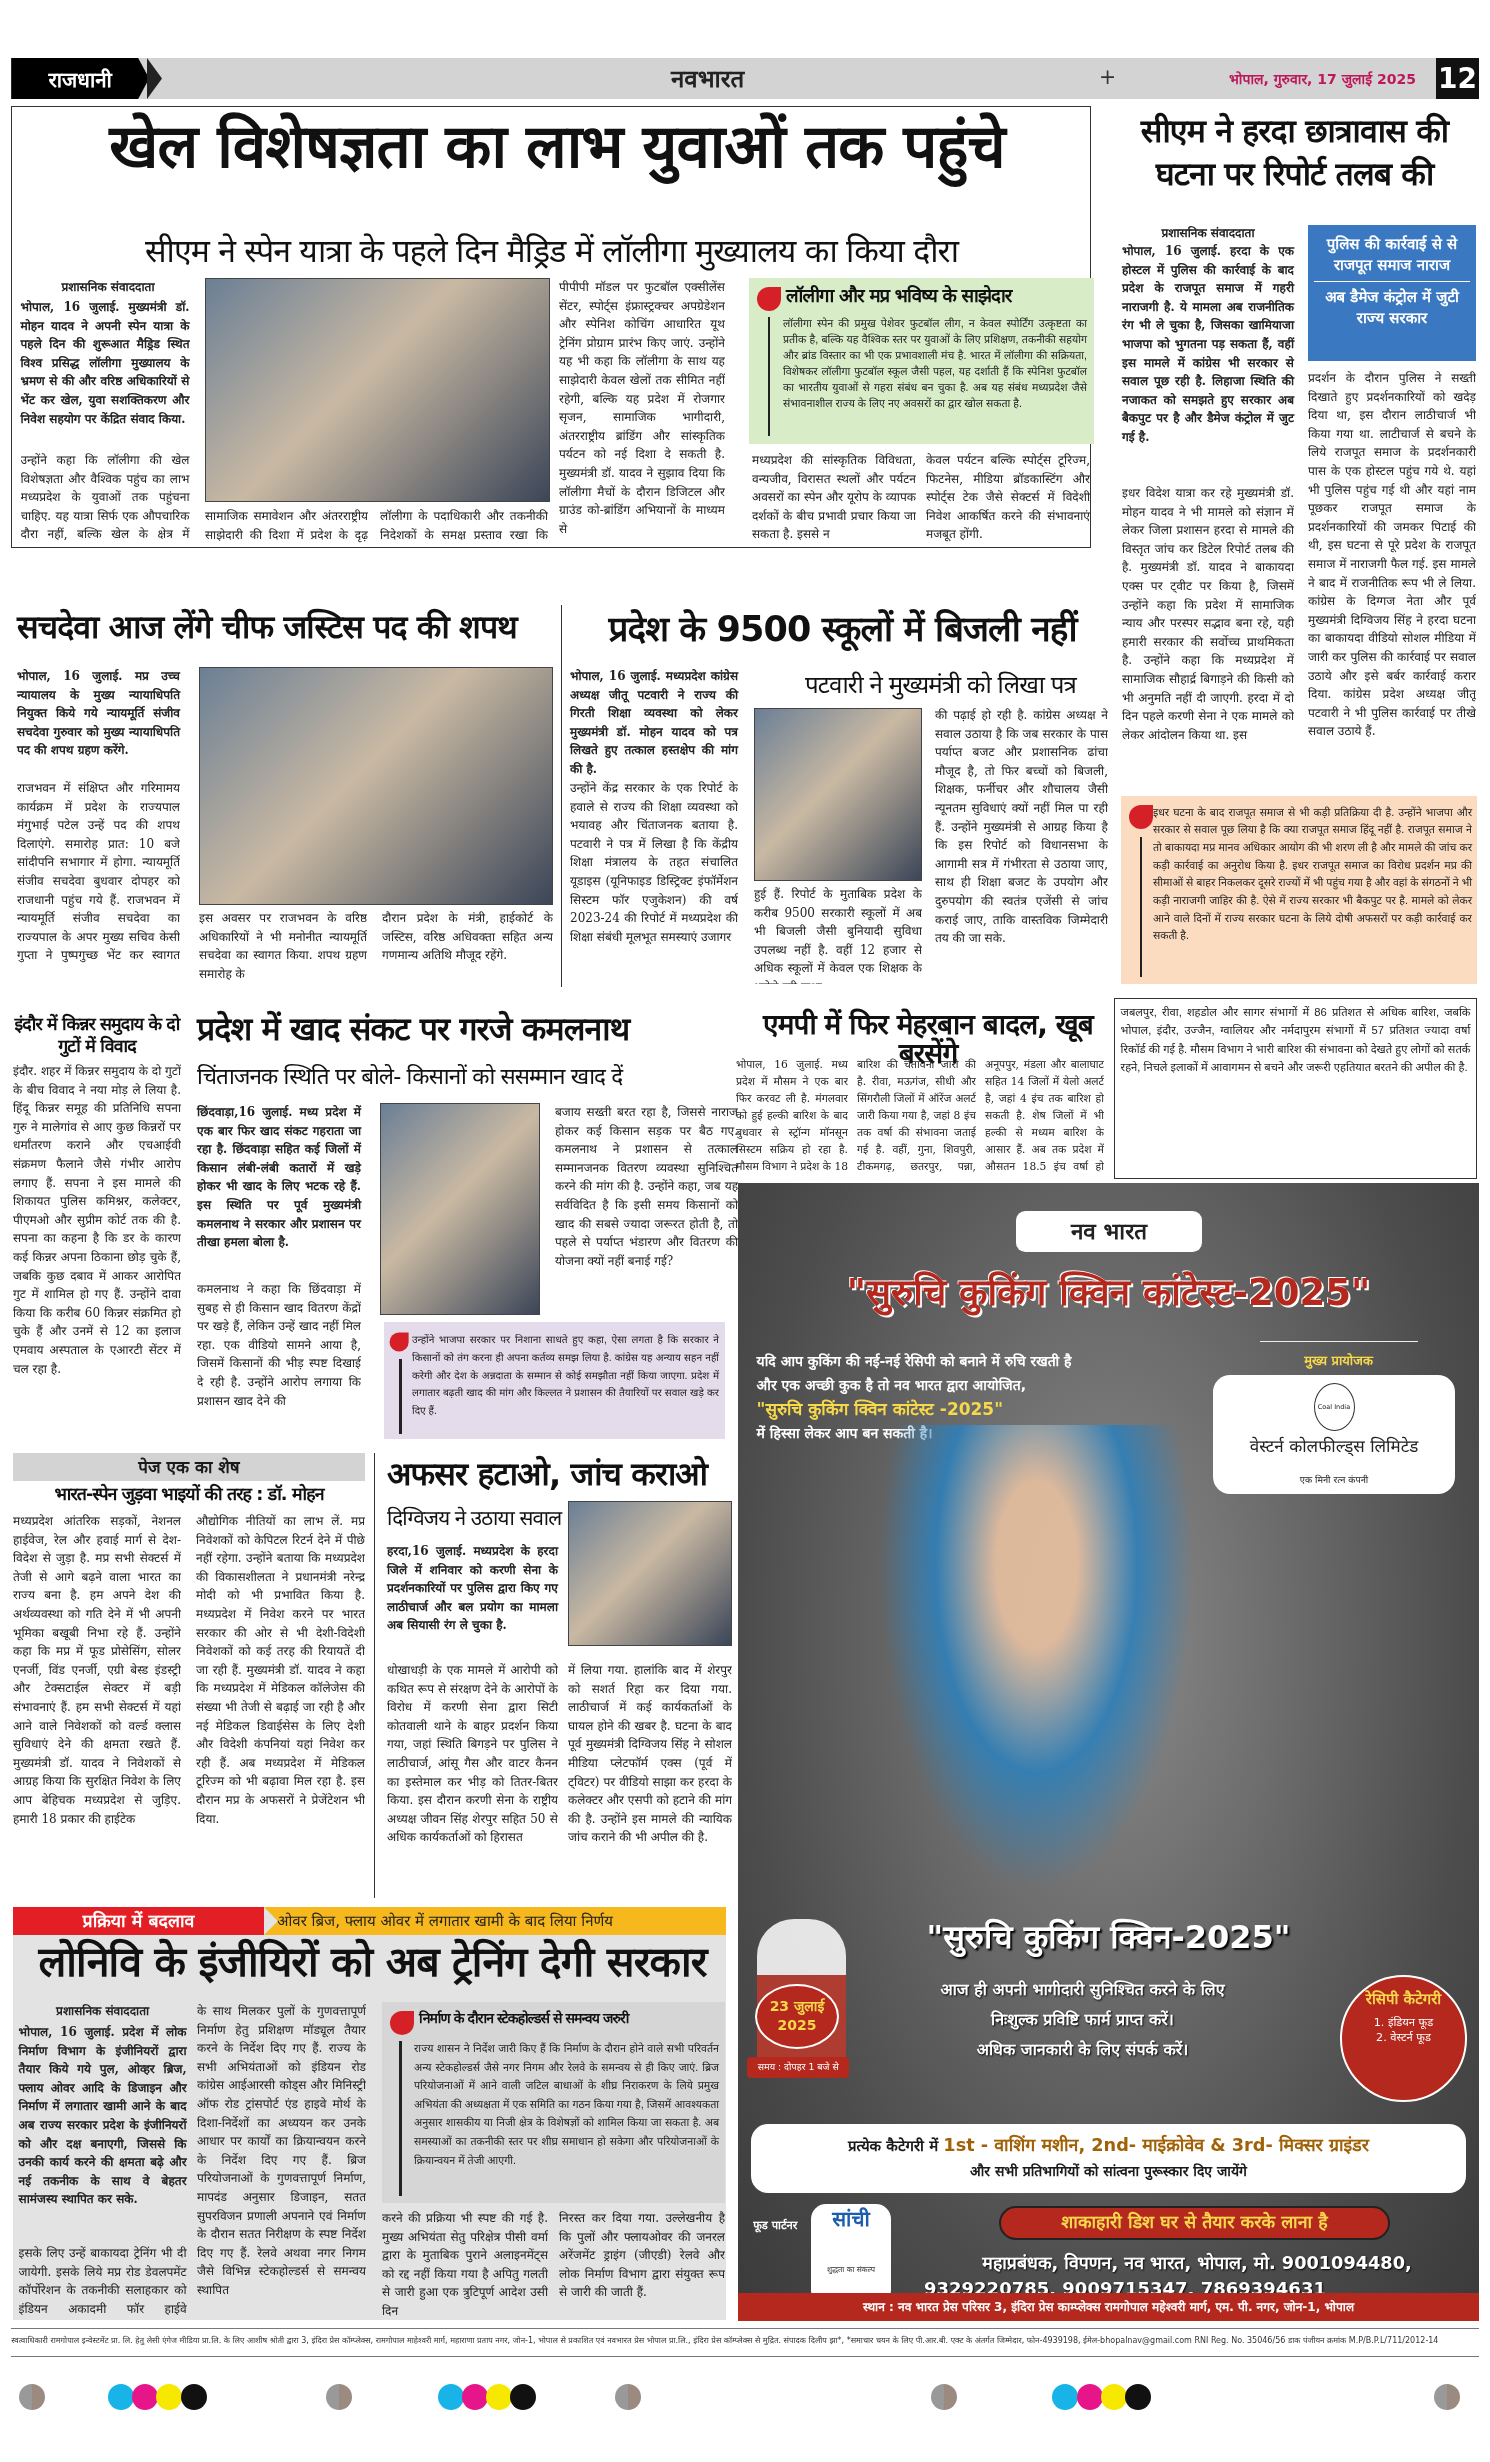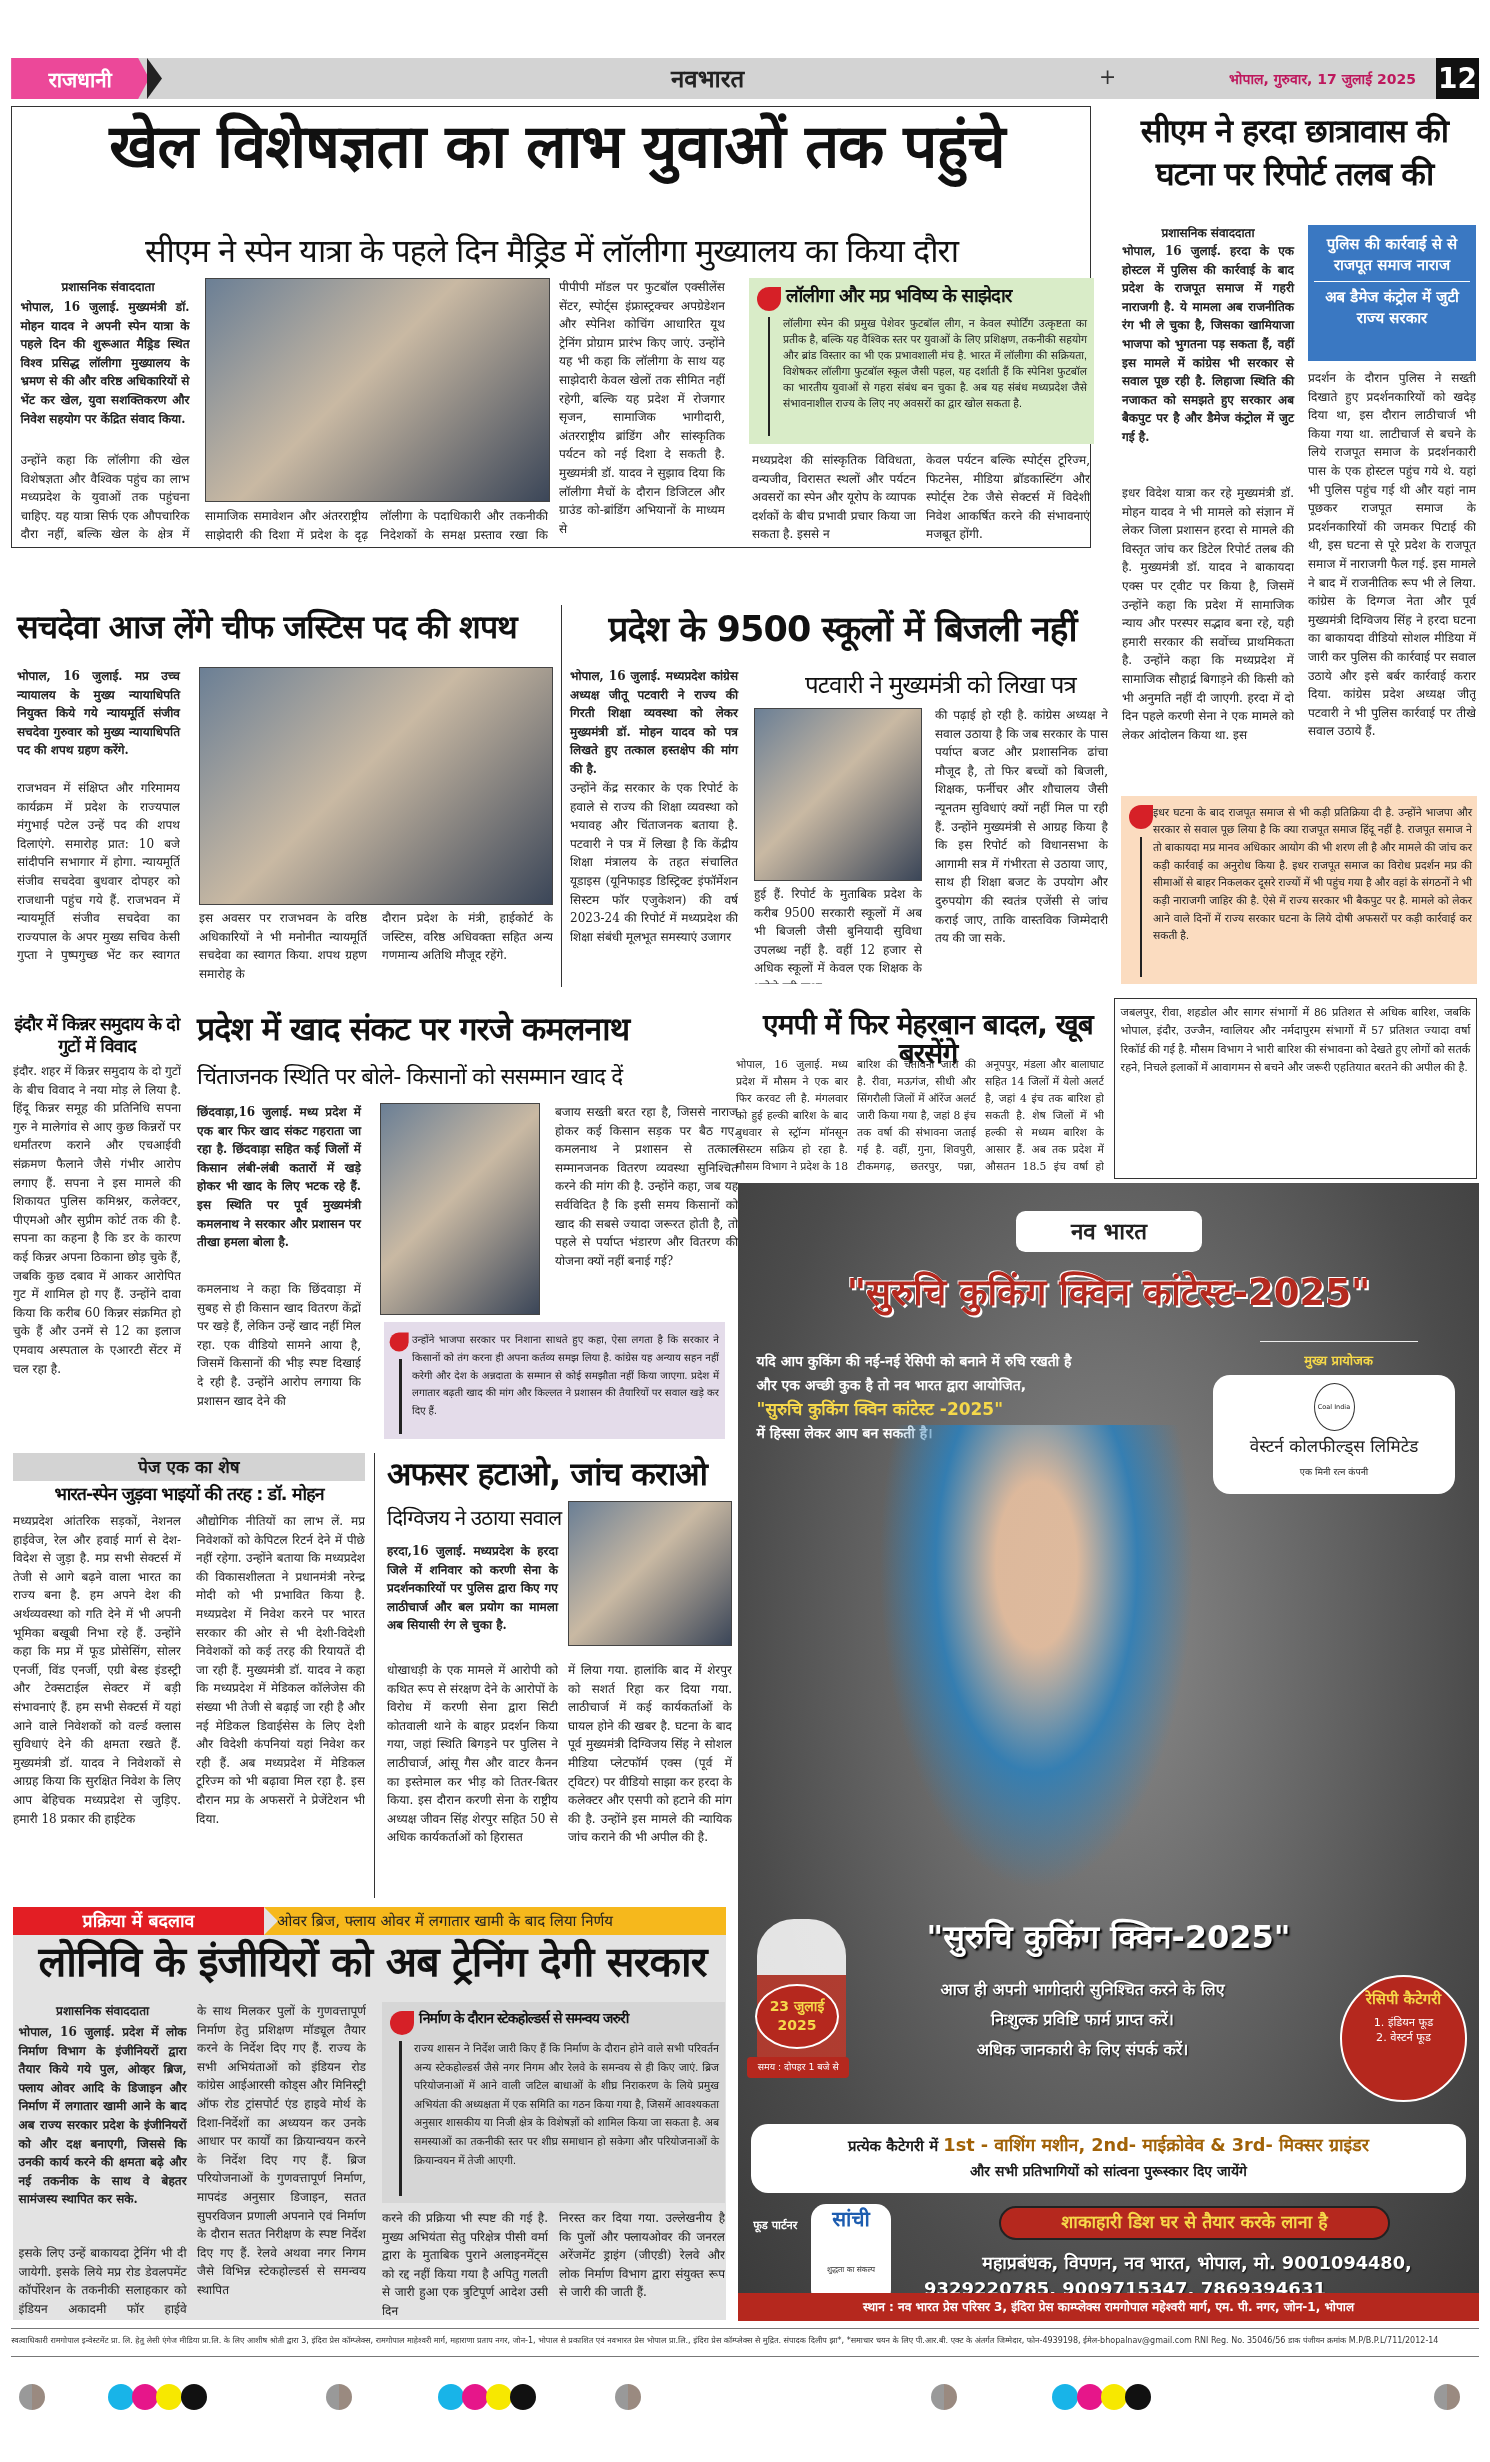--- a/index.html
+++ b/index.html
@@ -7,21 +7,21 @@
 .abs{position:absolute}
 .txt{font-family:"DejaVu Serif","Liberation Serif",serif;font-size:12px;line-height:18.6px;text-align:justify;color:#222}
 .txt b,.bold{font-weight:bold}
 .head{font-family:"DejaVu Sans","Liberation Sans",sans-serif;font-weight:bold;color:#111;letter-spacing:-0.9px;line-height:1.05}
 .sub{font-family:"DejaVu Sans","Liberation Sans",sans-serif;color:#111;letter-spacing:-0.9px}
 .photo{background:linear-gradient(135deg,#6b7f95,#c9b9a3 45%,#3b4658);border:0.9px solid #444}
 .quote-mark{position:absolute;width:24px;height:24px;border-radius:50% 50% 50% 0;background:#d62027;transform:rotate(180deg)}
 .vbar{position:absolute;width:2.8px;background:#222}
 
 #masthead{left:11.2px;top:58px;width:1468px;height:41px;background:#d3d3d3}
-#section-tab{left:11.2px;top:58px;width:138px;height:41px;background:#ec4899;color:#fff;font-size:20.5px;font-weight:bold;display:flex;align-items:center;justify-content:center;clip-path:polygon(0 0,92% 0,100% 50%,92% 100%,0 100%)}
+#section-tab{left:11.2px;top:58px;width:138px;height:41px;background:#000000;color:#fff;font-size:20.5px;font-weight:bold;display:flex;align-items:center;justify-content:center;clip-path:polygon(0 0,92% 0,100% 50%,92% 100%,0 100%)}
 #section-tab-arrow{left:147px;top:58px;width:15px;height:41px;background:#222;clip-path:polygon(0 0,100% 50%,0 100%)}
 #logo{left:671px;top:61px;font-size:24px;font-weight:bold;color:#222}
 #plus{left:1099px;top:65px;font-size:20.5px;color:#333}
 #dateline{left:1229px;top:69px;font-size:14px;font-weight:bold;color:#be185d}
 #page-no{left:1436px;top:58px;width:43px;height:41px;background:#111;color:#fff;font-size:28px;font-weight:bold;display:flex;align-items:center;justify-content:center}
 .boxed{border:1.9px solid #333}
 .footer-line{font-size:8px;color:#333;white-space:nowrap;overflow:hidden}
 .reg{position:absolute;width:26px;height:26px;border-radius:50%}
 .half{background:linear-gradient(90deg,#999 50%,#9a8a80 50%)}
 </style>
@@ -146,21 +146,21 @@
     <div>यदि आप कुकिंग की नई-नई रेसिपी को बनाने में रुचि रखती है</div>
     <div>और एक अच्छी कुक है तो नव भारत द्वारा आयोजित,</div>
     <div style="color:#f6d84a;font-size:17px">"सुरुचि कुकिंग क्विन कांटेस्ट -2025"</div>
     <div>में हिस्सा लेकर आप बन सकती है।</div>
   </div>
   <div class="abs" style="left:522px;top:158px;width:158px;border-top:0.9px solid #eee"></div>
   <div class="abs" style="left:484px;top:168px;width:233px;text-align:center;color:#f6d84a;font-size:13px;font-weight:bold">मुख्य प्रायोजक</div>
   <div class="abs" style="left:475px;top:192px;width:242px;height:119px;background:#fff;border-radius:17px;text-align:center">
     <div style="width:41px;height:48px;margin:7.5px auto 3.7px;border:0.9px solid #333;border-radius:50%;display:flex;align-items:center;justify-content:center;font-size:6.5px">Coal India</div>
     <div style="font-size:17px;color:#222">वेस्टर्न कोलफील्ड्स लिमिटेड</div>
-    <div style="font-size:9.3px;color:#222;margin-top:8px">एक मिनी रत्न कंपनी</div>
+    <div style="font-size:9.3px;color:#222;margin-top:16px">एक मिनी रत्न कंपनी</div>
   </div>
   <div class="abs" style="left:140px;top:242px;width:317px;height:466px;background:radial-gradient(ellipse at 50% 30%,#e8c0a0 0 18%,#2e7fb8 45%,transparent 70%);opacity:.9"></div>
   <div class="abs" style="left:18.6px;top:736px;width:89px;height:140px;background:linear-gradient(#fff 40%,#c0392b 40%);border-radius:37px 37px 3.7px 3.7px;opacity:.85"></div>
   <div class="abs" style="left:0;top:731px;width:741px;text-align:center;font-size:32px;font-weight:bold;color:#fff;text-shadow:1.9px 1.9px 1.9px #000">"सुरुचि कुकिंग क्विन-2025"</div>
   <div class="abs" style="left:17px;top:801px;width:84px;height:65px;background:#b5281e;border:2.8px solid #fff;border-radius:50%;color:#f6d84a;font-weight:bold;font-size:14px;text-align:center;padding-top:11.2px;line-height:18.6px">23 जुलाई 2025</div>
   <div class="abs" style="left:9.3px;top:874px;width:102px;height:20.5px;background:#b5281e;color:#fff;font-size:9.3px;text-align:center;line-height:20.5px;border-radius:3.7px">समय : दोपहर 1 बजे से</div>
   <div class="abs" style="left:121px;top:792px;width:447px;text-align:center;color:#fff;font-size:16px;font-weight:bold;line-height:30px;text-shadow:0.9px 0.9px 1.9px #000">
     <div>आज ही अपनी भागीदारी सुनिश्चित करने के लिए</div>
     <div>निःशुल्क प्रविष्टि फार्म प्राप्त करें।</div>
     <div>अधिक जानकारी के लिए संपर्क करें।</div>

